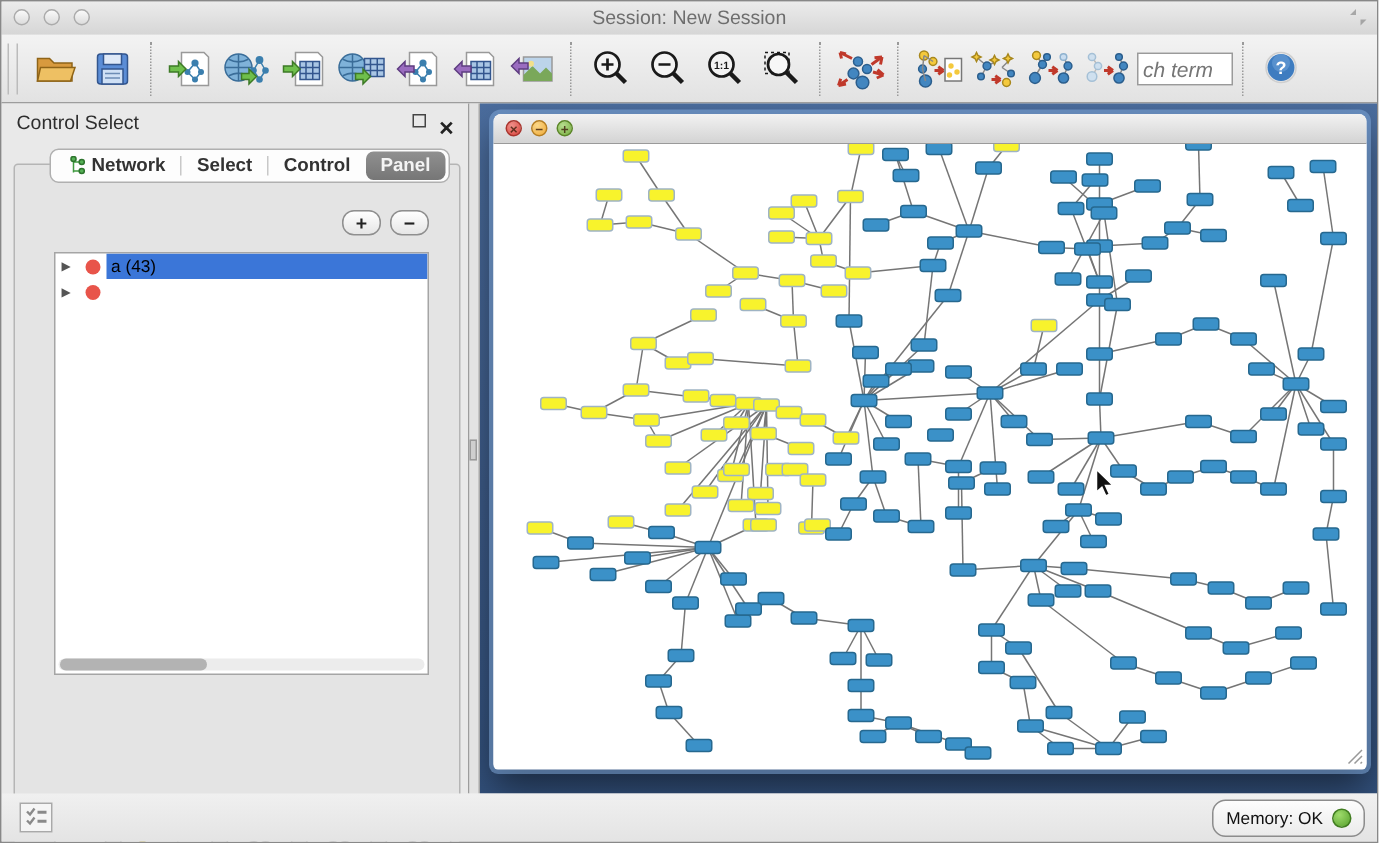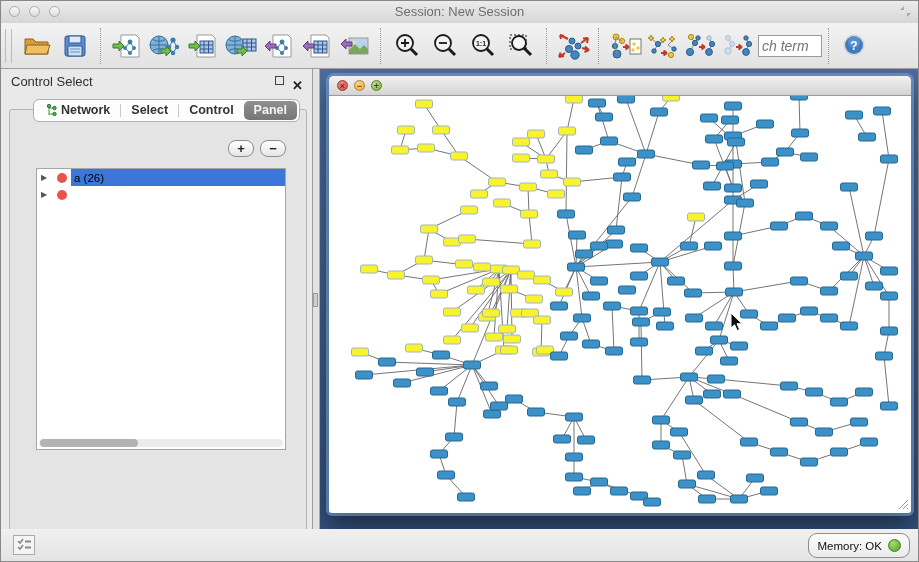--- a/index.html
+++ b/index.html
@@ -338,21 +338,21 @@
       </div>
 
       <div class="cp-body">
         <button class="pm-btn pm-plus">+</button>
         <button class="pm-btn pm-minus">−</button>
 
         <div class="set-list">
           <div class="set-row selected">
             <span class="set-tri">▶</span>
             <span class="set-dot"></span>
-            <span class="set-label">a (26)</span>
+            <span class="set-label">a (43)</span>
           </div>
           <div class="set-row selected">
             <span class="set-tri">▶</span>
             <span class="set-dot"></span>
           </div>
           <div class="hscroll">
             <div class="hthumb"></div>
           </div>
         </div>
 

